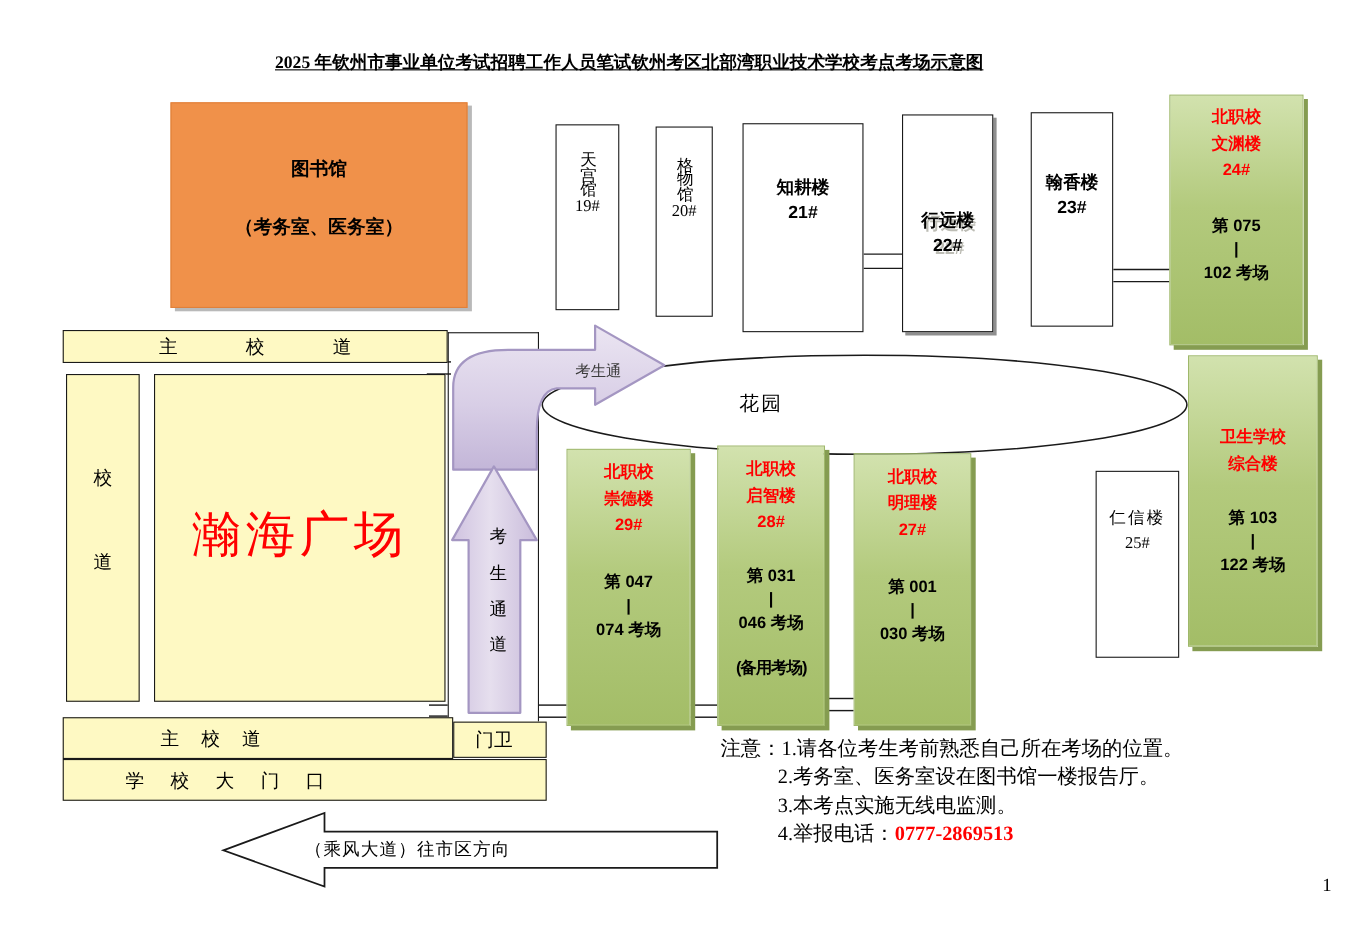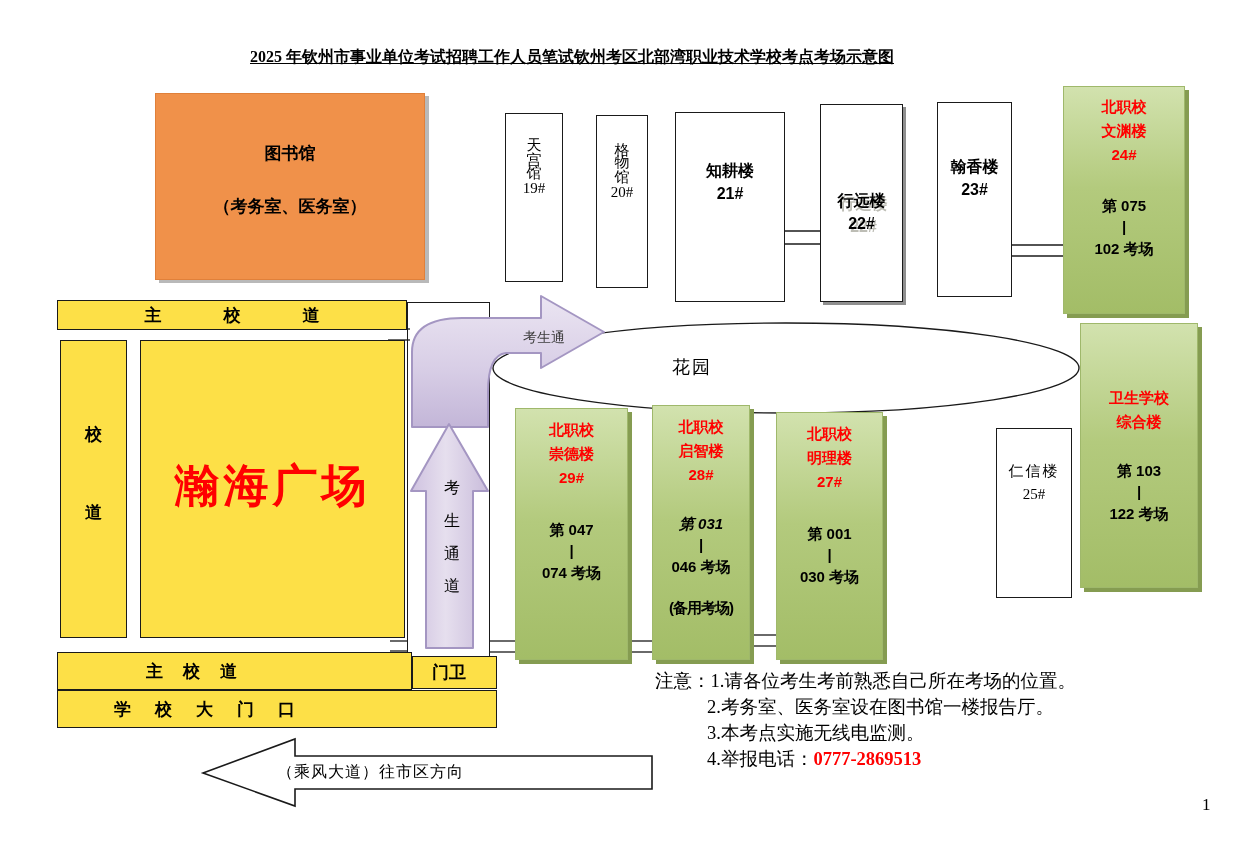--- a/index.html
+++ b/index.html
@@ -16,22 +16,22 @@
   
   .green{position:absolute;box-sizing:border-box;z-index:3;
          background:linear-gradient(to bottom,#d2e2ae 0%,#b3ca7d 45%,#a3bd67 100%);
          border:1px solid #9fb86b;box-shadow:4px 4px 0 0 #859c51;
          display:flex;flex-direction:column;align-items:center;
          font-family:"Liberation Sans","DejaVu Sans",sans-serif;font-weight:bold;}
   .green .rline{color:#ff0000;font-size:15px;line-height:24px;text-align:center;}
   .green .kline{color:#000;font-size:15px;line-height:25px;text-align:center;}
   .green .sep{line-height:18px;}
   
-  .road{position:absolute;box-sizing:border-box;border:1.6px solid #1a1a1a;background:#fde047;
-        display:flex;align-items:center;justify-content:center;font-size:17px;z-index:3;font-weight:bold;}
+  .road{position:absolute;box-sizing:border-box;border:1.6px solid #1a1a1a;background:#fef9c3;
+        display:flex;align-items:center;justify-content:center;font-size:17px;z-index:3;}
   .lbl{position:absolute;z-index:4;}
   .notes{position:absolute;left:655px;top:668px;width:540px;font-size:18.5px;line-height:26px;z-index:4;}
   .notes .indent{margin-left:52px;}
   .phone{color:#ff0000;font-weight:bold;}
   svg{position:absolute;left:0;top:0;z-index:2;pointer-events:none;}
   .under{z-index:1;}
 </style>
 </head>
 <body>
 
@@ -152,21 +152,21 @@
     <div class="rline">29#</div>
     <div class="kline" style="margin-top:27px;">第 047</div>
     <div class="kline sep">|</div>
     <div class="kline">074 考场</div>
   </div>
 
   <div class="green" style="left:652px;top:405px;width:98px;height:255px;padding-top:9px;">
     <div class="rline">北职校</div>
     <div class="rline">启智楼</div>
     <div class="rline">28#</div>
-    <div class="kline" style="margin-top:24px;font-style:italic;">第 031</div>
+    <div class="kline" style="margin-top:24px;">第 031</div>
     <div class="kline sep">|</div>
     <div class="kline">046 考场</div>
     <div class="kline" style="margin-top:16px;letter-spacing:-1px;">(备用考场)</div>
   </div>
 
   <div class="green" style="left:776px;top:412px;width:107px;height:248px;padding-top:9px;">
     <div class="rline">北职校</div>
     <div class="rline">明理楼</div>
     <div class="rline">27#</div>
     <div class="kline" style="margin-top:27px;">第 001</div>

